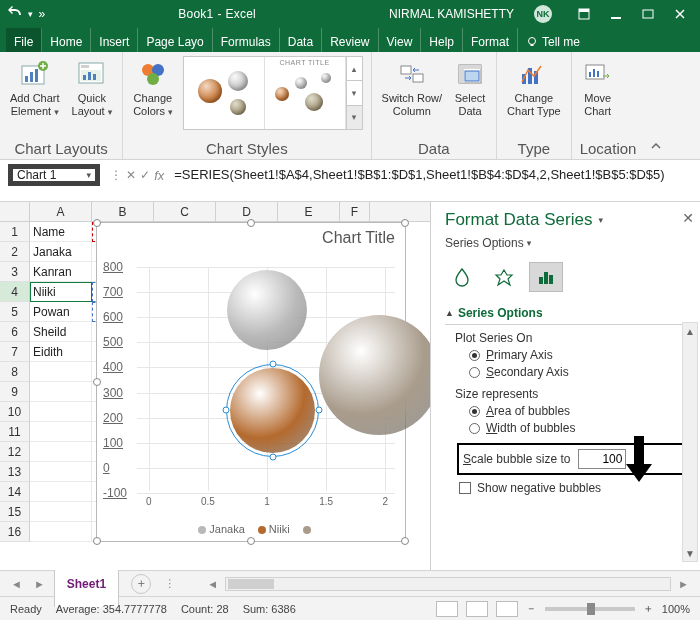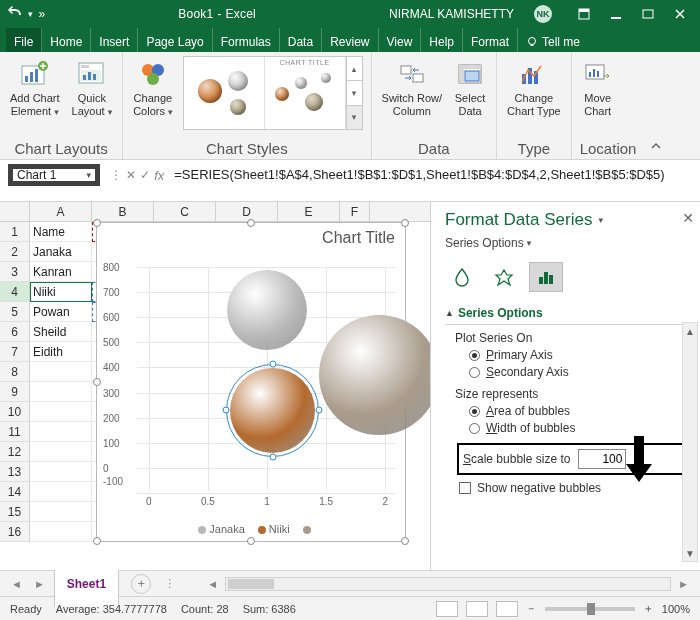--- a/index.html
+++ b/index.html
@@ -65,21 +65,21 @@
   .cell { width:62px; border-right:1px solid #e9e9e9; border-bottom:1px solid #e9e9e9; padding:0 3px; font-size:12px; line-height:20px; overflow:hidden; white-space:nowrap;}
   .row.sel4 .rh{ background:#d6ead9;}
   .marq { position:absolute; border:1px dashed #107c41; pointer-events:none;}
 
   
   .chartobj { position:absolute; left:96px; top:20px; width:310px; height:320px; background:#fff; border:1px solid #b8b8b8;}
   .chandle{position:absolute;width:8px;height:8px;border:1px solid #888;border-radius:50%;background:#fff;}
   .ct{ text-align:right; font-size:16px; color:#555; padding:6px 10px 0 0;}
   .plot{ position:absolute; left:40px; top:44px; right:10px; bottom:50px;}
   .ygl{position:absolute;left:0;right:0;border-top:1px solid #e6e6e6; }
-  .ytxt{position:absolute;right:2px;font-size:10px;color:#666;transform:translateY(-50%);}
+  .ytxt{position:absolute;right:2px;font-size:12px;color:#666;transform:translateY(-50%);text-decoration:underline;}
   .xgl{position:absolute;top:0;bottom:0;border-left:1px solid #e6e6e6;}
   .xtxt{position:absolute;bottom:-16px;font-size:10px;color:#666;transform:translateX(-50%);}
   .bubble{position:absolute;border-radius:50%;}
   .selring{position:absolute;border:1px solid #2a8dd4;border-radius:50%;}
   .selpt{position:absolute;width:7px;height:7px;border:1px solid #2a8dd4;background:#fff;border-radius:50%;transform:translate(-50%,-50%);}
   .legend{position:absolute;left:0;right:0;bottom:6px;text-align:center;font-size:11px;color:#666;}
   .legend .dot{display:inline-block;width:8px;height:8px;border-radius:50%;margin:0 3px 0 10px;vertical-align:middle;}
 
   
   .taskpane { width:270px; border-left:1px solid #d0d0d0; background:#fff; padding:8px 10px 4px 14px; position:relative;}
@@ -515,21 +515,21 @@
       <div class="chandle" style="left:50%;top:-4px;margin-left:-4px"></div>
       <div class="chandle" style="left:-4px;bottom:-4px"></div>
       <div class="chandle" style="right:-4px;bottom:-4px"></div>
       <div class="chandle" style="left:50%;bottom:-4px;margin-left:-4px"></div>
       <div class="chandle" style="left:-4px;top:50%;margin-top:-4px"></div>
       <div class="chandle" style="right:-4px;top:50%;margin-top:-4px"></div>
 
       <div class="ct">Chart Title</div>
       <div class="plot" id="plot">
           <div class="ygl" style="top: 226px;"></div>
-          <div class="ytxt" style="top: 214px; left: -34px; width: 30px;">-100</div>
+          <div class="ytxt" style="top: 226px; left: -34px; width: 30px;">-100</div>
           <div class="ygl" style="top: 200.889px;"></div>
           <div class="ytxt" style="top: 200.889px; left: -34px; width: 30px;">0</div>
           <div class="ygl" style="top: 175.778px;"></div>
           <div class="ytxt" style="top: 175.778px; left: -34px; width: 30px;">100</div>
           <div class="ygl" style="top: 150.667px;"></div>
           <div class="ytxt" style="top: 150.667px; left: -34px; width: 30px;">200</div>
           <div class="ygl" style="top: 125.556px;"></div>
           <div class="ytxt" style="top: 125.556px; left: -34px; width: 30px;">300</div>
           <div class="ygl" style="top: 100.444px;"></div>
           <div class="ytxt" style="top: 100.444px; left: -34px; width: 30px;">400</div>

